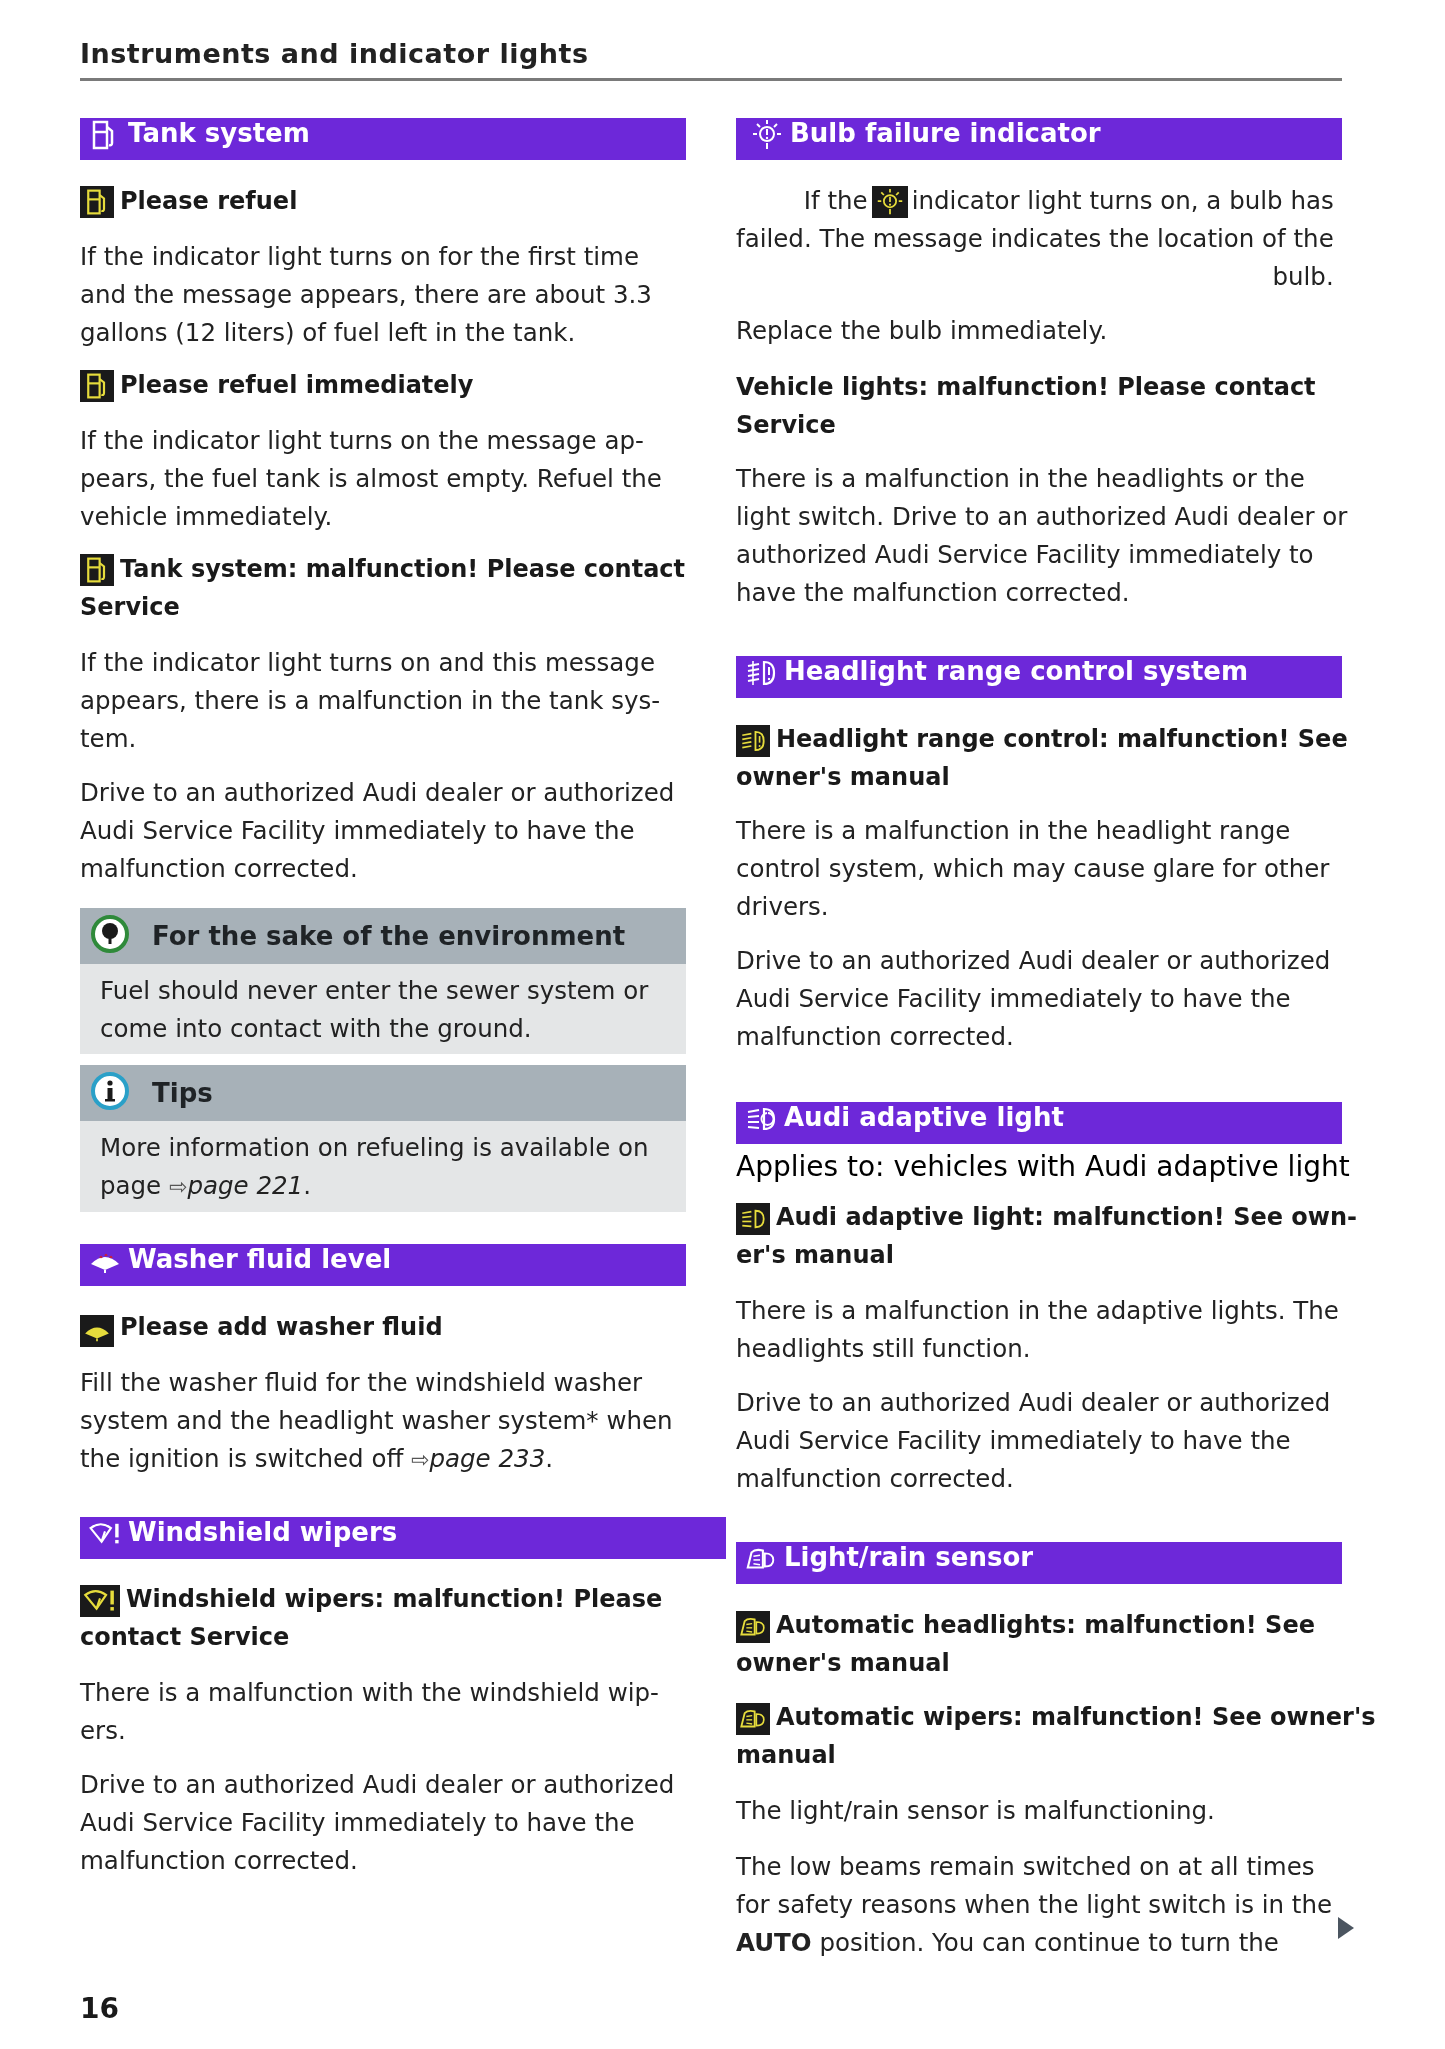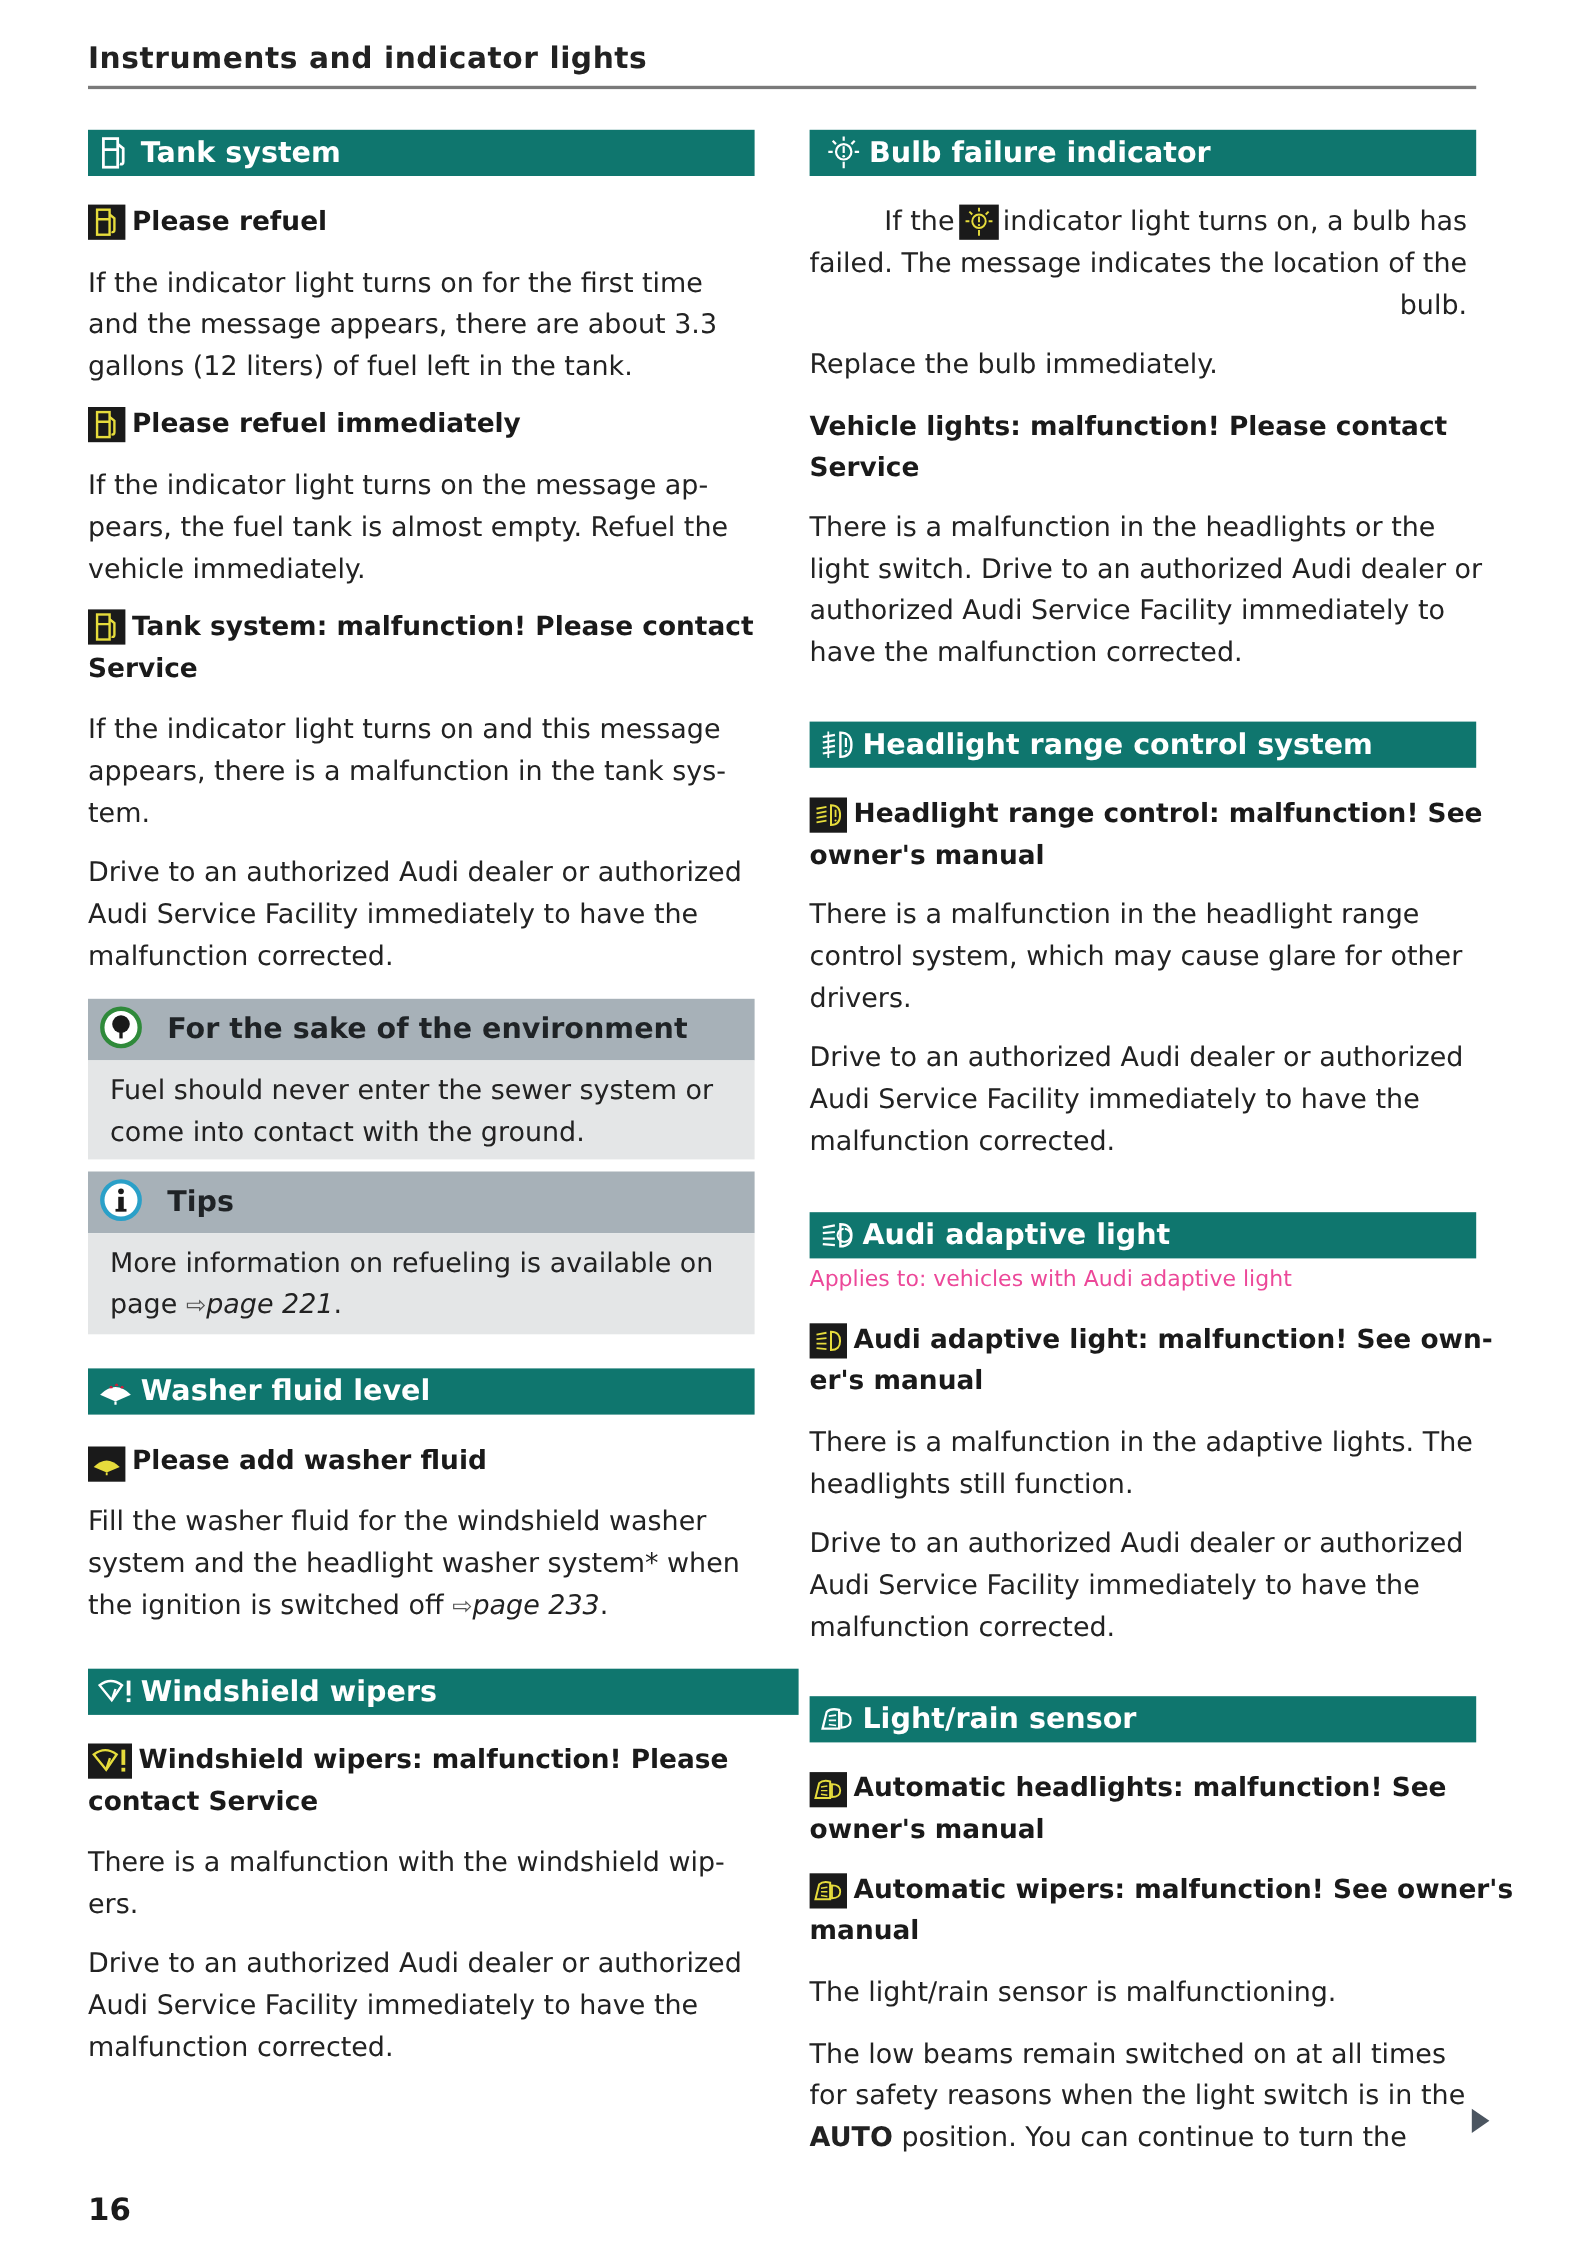--- a/index.html
+++ b/index.html
@@ -1,32 +1,32 @@
 <!DOCTYPE html>
 <html><head>
 <meta charset="utf-8">
 <style>
   html, body { margin:0; padding:0; background:#ffffff; }
   body { width:1445px; height:2049px; position:relative; overflow:hidden;
          font-family:"DejaVu Sans", sans-serif; color:#1e1e1e; }
   .abs { position:absolute; }
   .page-title { left:80px; top:38px; font-size:27px; font-weight:bold; letter-spacing:0.5px; color:#222; }
   .rule { left:80px; top:78px; width:1262px; height:3px; background:#7a7a7a; }
-  .red-bar { height:42px; background:#0f766e; color:#fff; display:flex; align-items:center;
+  .red-bar { height:42px; background:#6d28d9; color:#fff; display:flex; align-items:flex-start;
              font-size:26px; font-weight:bold; padding-left:8px; box-sizing:border-box; }
   .red-bar .bar-icon { display:inline-flex; align-items:center; justify-content:center;
              width:34px; height:34px; margin-right:6px; }
   .subhead { font-size:24px; font-weight:bold; line-height:38px; color:#1a1a1a; }
   .ind { display:inline-flex; width:34px; height:32px; background:#1a1a1a; vertical-align:-7px;
          margin-right:6px; align-items:center; justify-content:center; }
   .ind-inline { display:inline-flex; width:36px; height:32px; background:#1a1a1a; vertical-align:-7px;
          margin:0 4px; align-items:center; justify-content:center; }
   .body { font-size:24.5px; line-height:38px; color:#222; }
   .body i { font-style:italic; }
-  .applies { font-size:20px; color:#ec4899; }
+  .applies { font-size:28px; color:#000000; }
   .note-head { height:56px; background:#a7b1b8; display:flex; align-items:center; box-sizing:border-box; padding-left:10px; }
   .note-head .note-title { font-size:26px; font-weight:bold; color:#1f2326; margin-left:22px; }
   .note-body { background:#e4e6e7; padding:8px 20px 6px 20px; box-sizing:border-box;
                font-size:24.5px; line-height:38px; color:#222; }
   .arrow-r { color:#555; font-size:22px; }
   .cont-marker { left:1338px; top:1917px; width:0; height:0; border-top:11px solid transparent;
                  border-bottom:11px solid transparent; border-left:16px solid #4b5560; }
   .page-num { left:80px; top:1992px; font-size:28px; font-weight:bold; color:#1a1a1a; }
 </style>
 </head>

